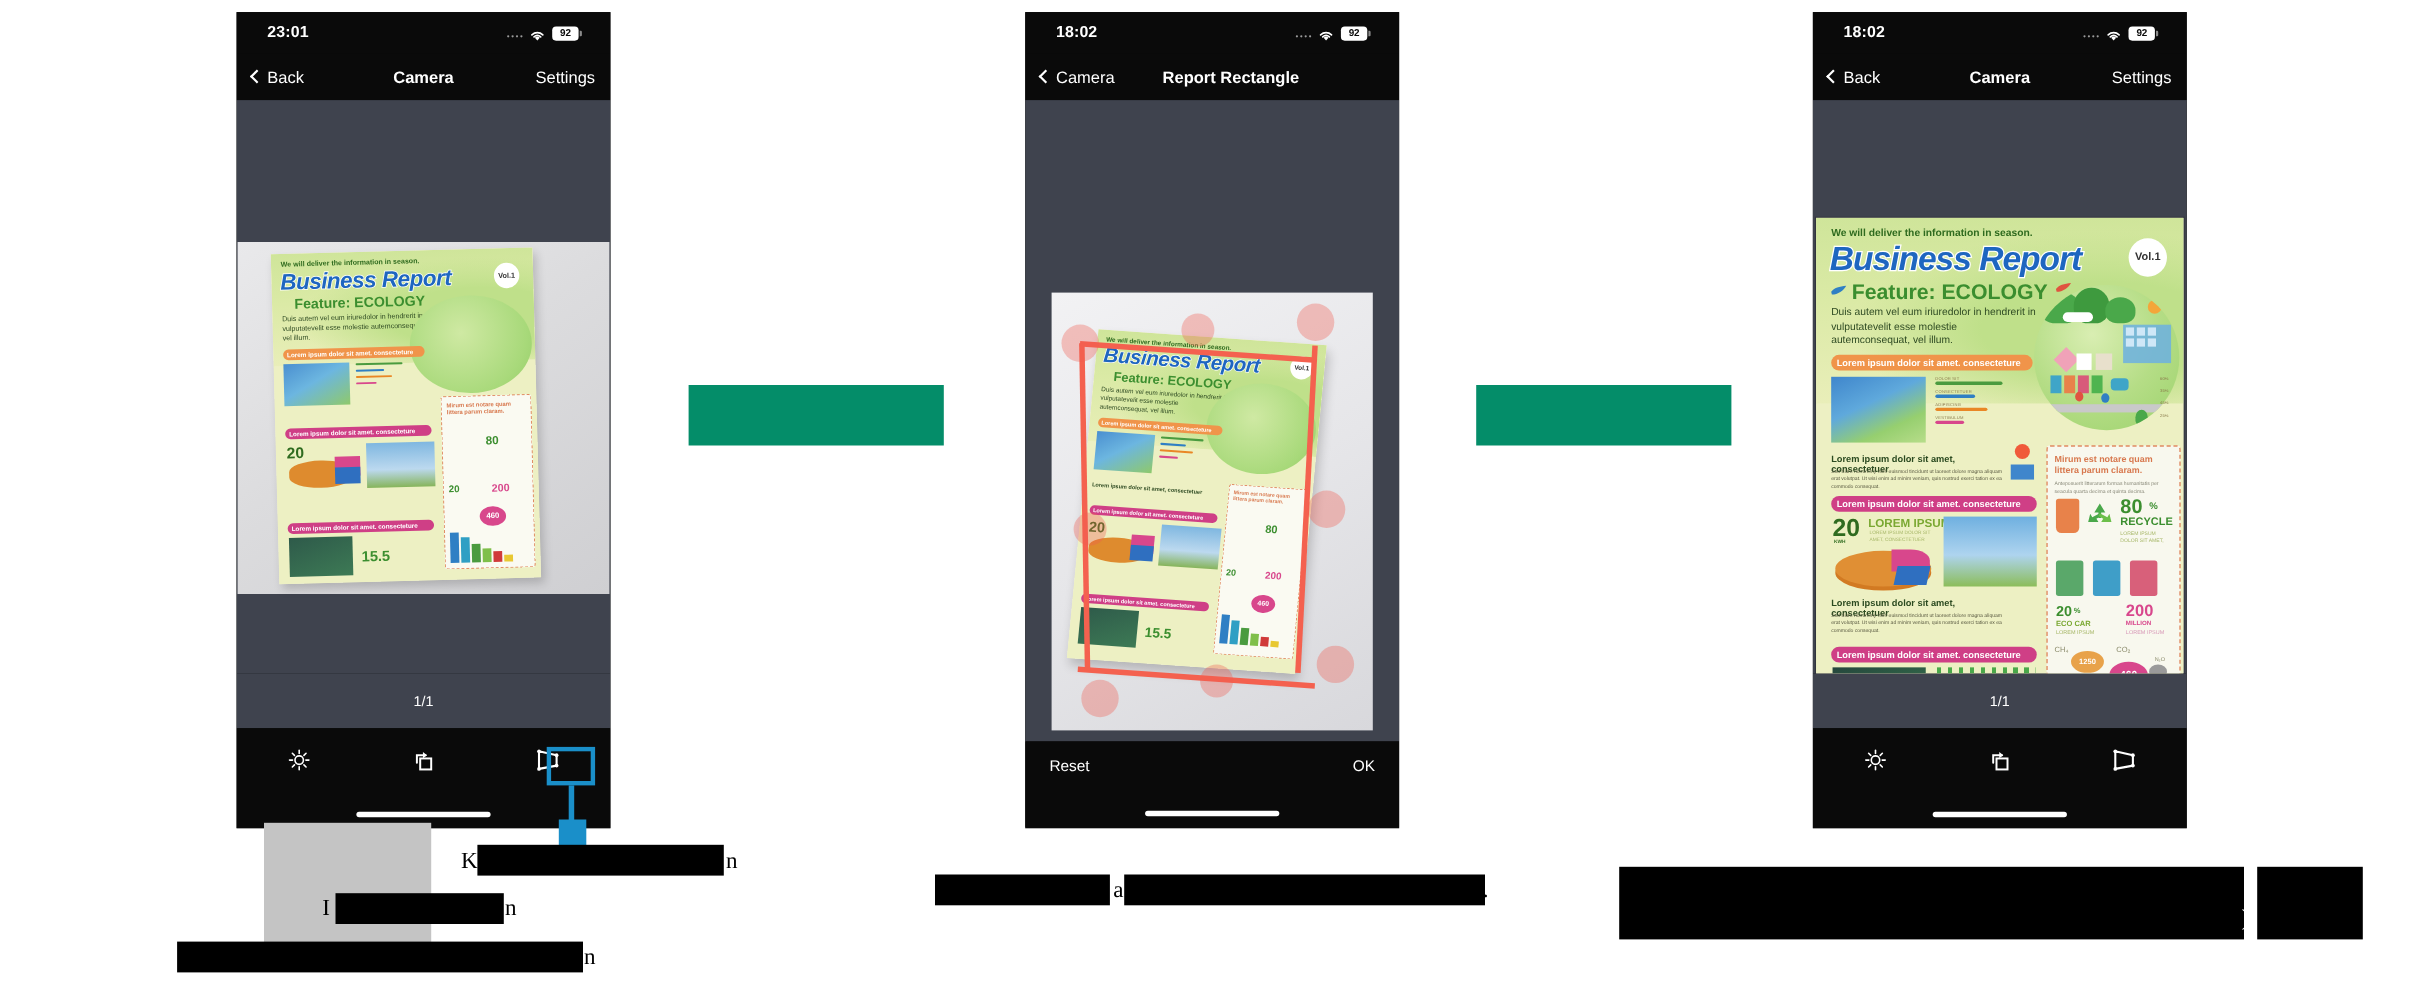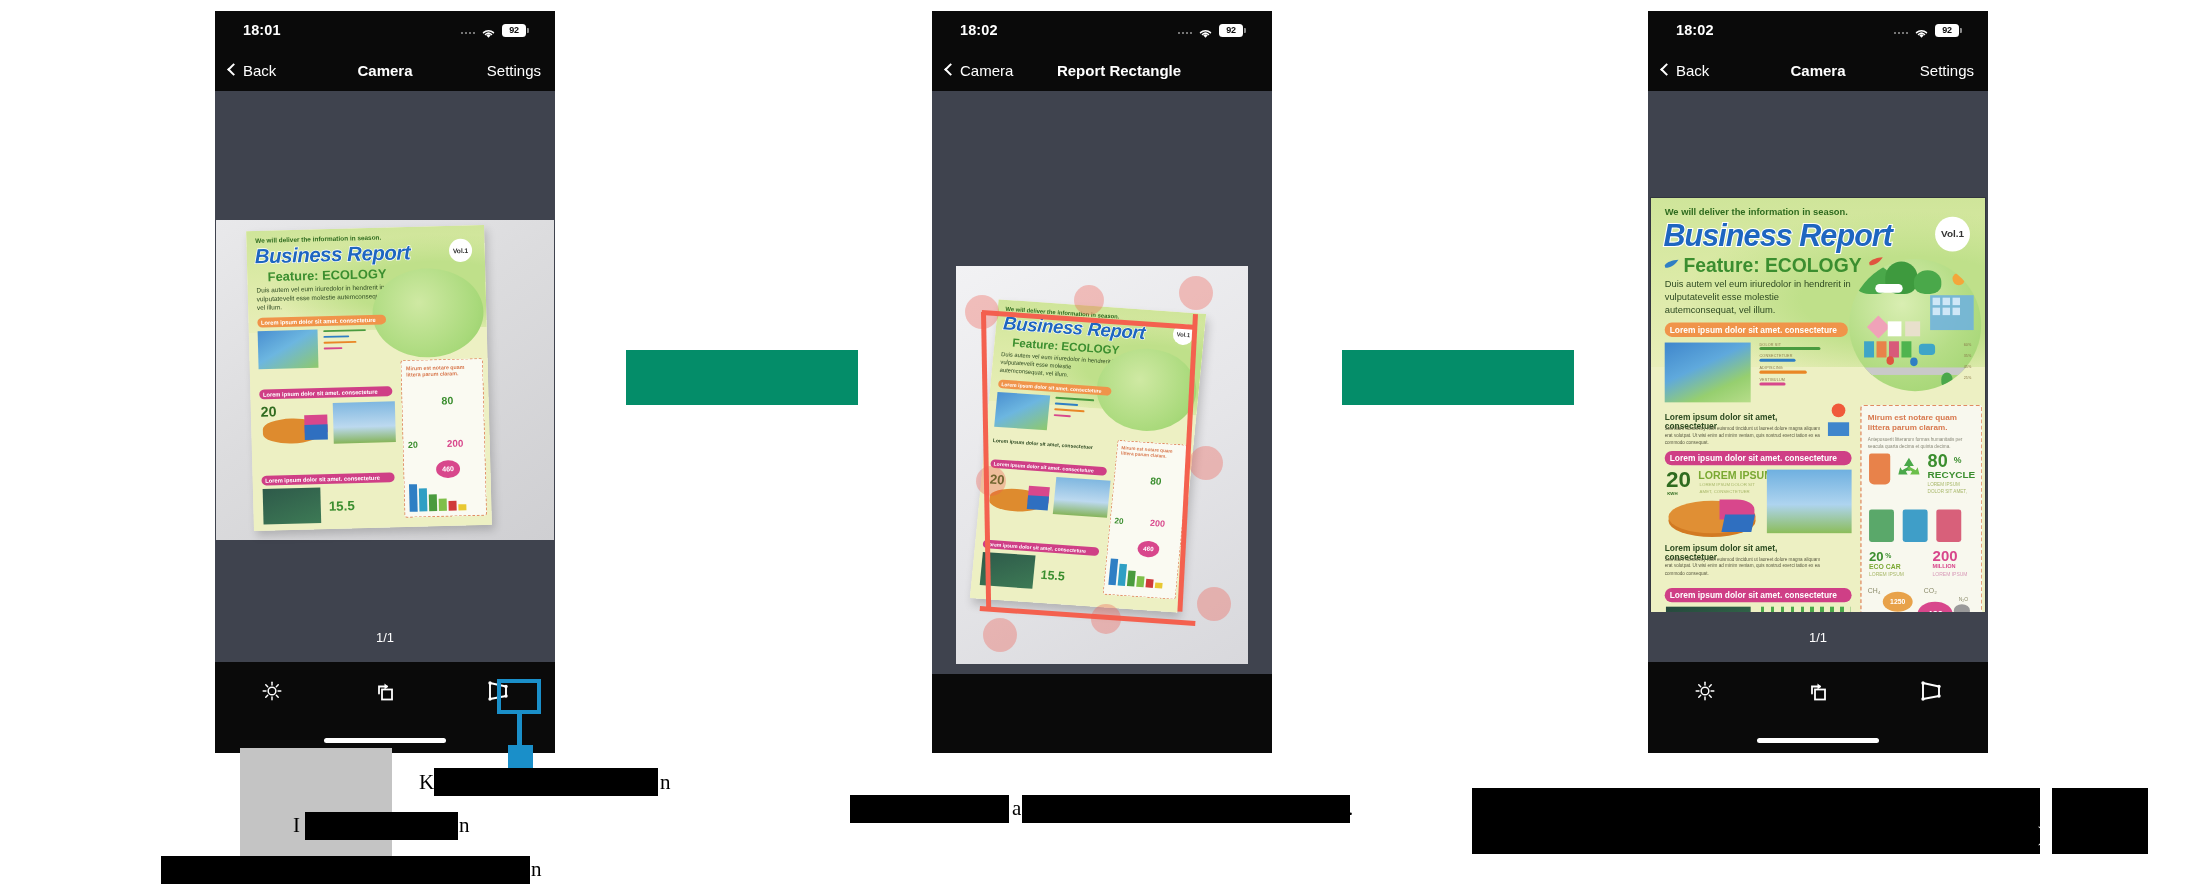--- a/index.html
+++ b/index.html
@@ -128,21 +128,21 @@
 <body>
 
 <div id="stage">
 
   <div class="redact-green" style="left:626px; top:350px; width:232px; height:55px;"></div>
   <div class="redact-green" style="left:1342px; top:350px; width:232px; height:55px;"></div>
 
   <div class="phone" style="left:215px; top:11px;">
 
     <div class="status-bar">
-      <div class="status-time">18:01</div>
+      <div class="status-time">23:01</div>
       <div class="status-icons">
         <div class="sig-dots">
           <i></i>
             <i></i>
             <i></i>
             <i></i>
         </div>
         <div class="wifi-icon">
           <svg viewBox="0 0 16 12" width="15" height="11">
             <path d="M8 10.6 L5.6 7.9 a3.6 3.6 0 0 1 4.8 0 Z" fill="#fff"></path>
@@ -371,20 +371,25 @@
         <div class="handle" style="left:133px; top:34px;  width:30px; height:30px;"></div>
         <div class="handle" style="left:240px; top:27px;  width:34px; height:34px;"></div>
         <div class="handle" style="left:250px; top:197px; width:34px; height:34px;"></div>
         <div class="handle" style="left:258px; top:338px; width:34px; height:34px;"></div>
         <div class="handle" style="left:150px; top:353px; width:30px; height:30px;"></div>
         <div class="handle" style="left:44px;  top:369px; width:34px; height:34px;"></div>
         <div class="handle" style="left:35px;  top:215px; width:30px; height:30px;"></div>
       </div>
     </div>
 
+    <div class="textbar" style="height:78px; align-items:flex-start; padding-top:14px; position:relative;">
+      <span>Reset</span>
+      <span>OK</span>
+      <div class="home-ind"></div>
+    </div>
   </div>
 
   <div class="phone" style="left:1648px; top:11px;">
 
     <div class="status-bar">
       <div class="status-time">18:02</div>
       <div class="status-icons">
         <div class="sig-dots">
             <i></i>
             <i></i>

